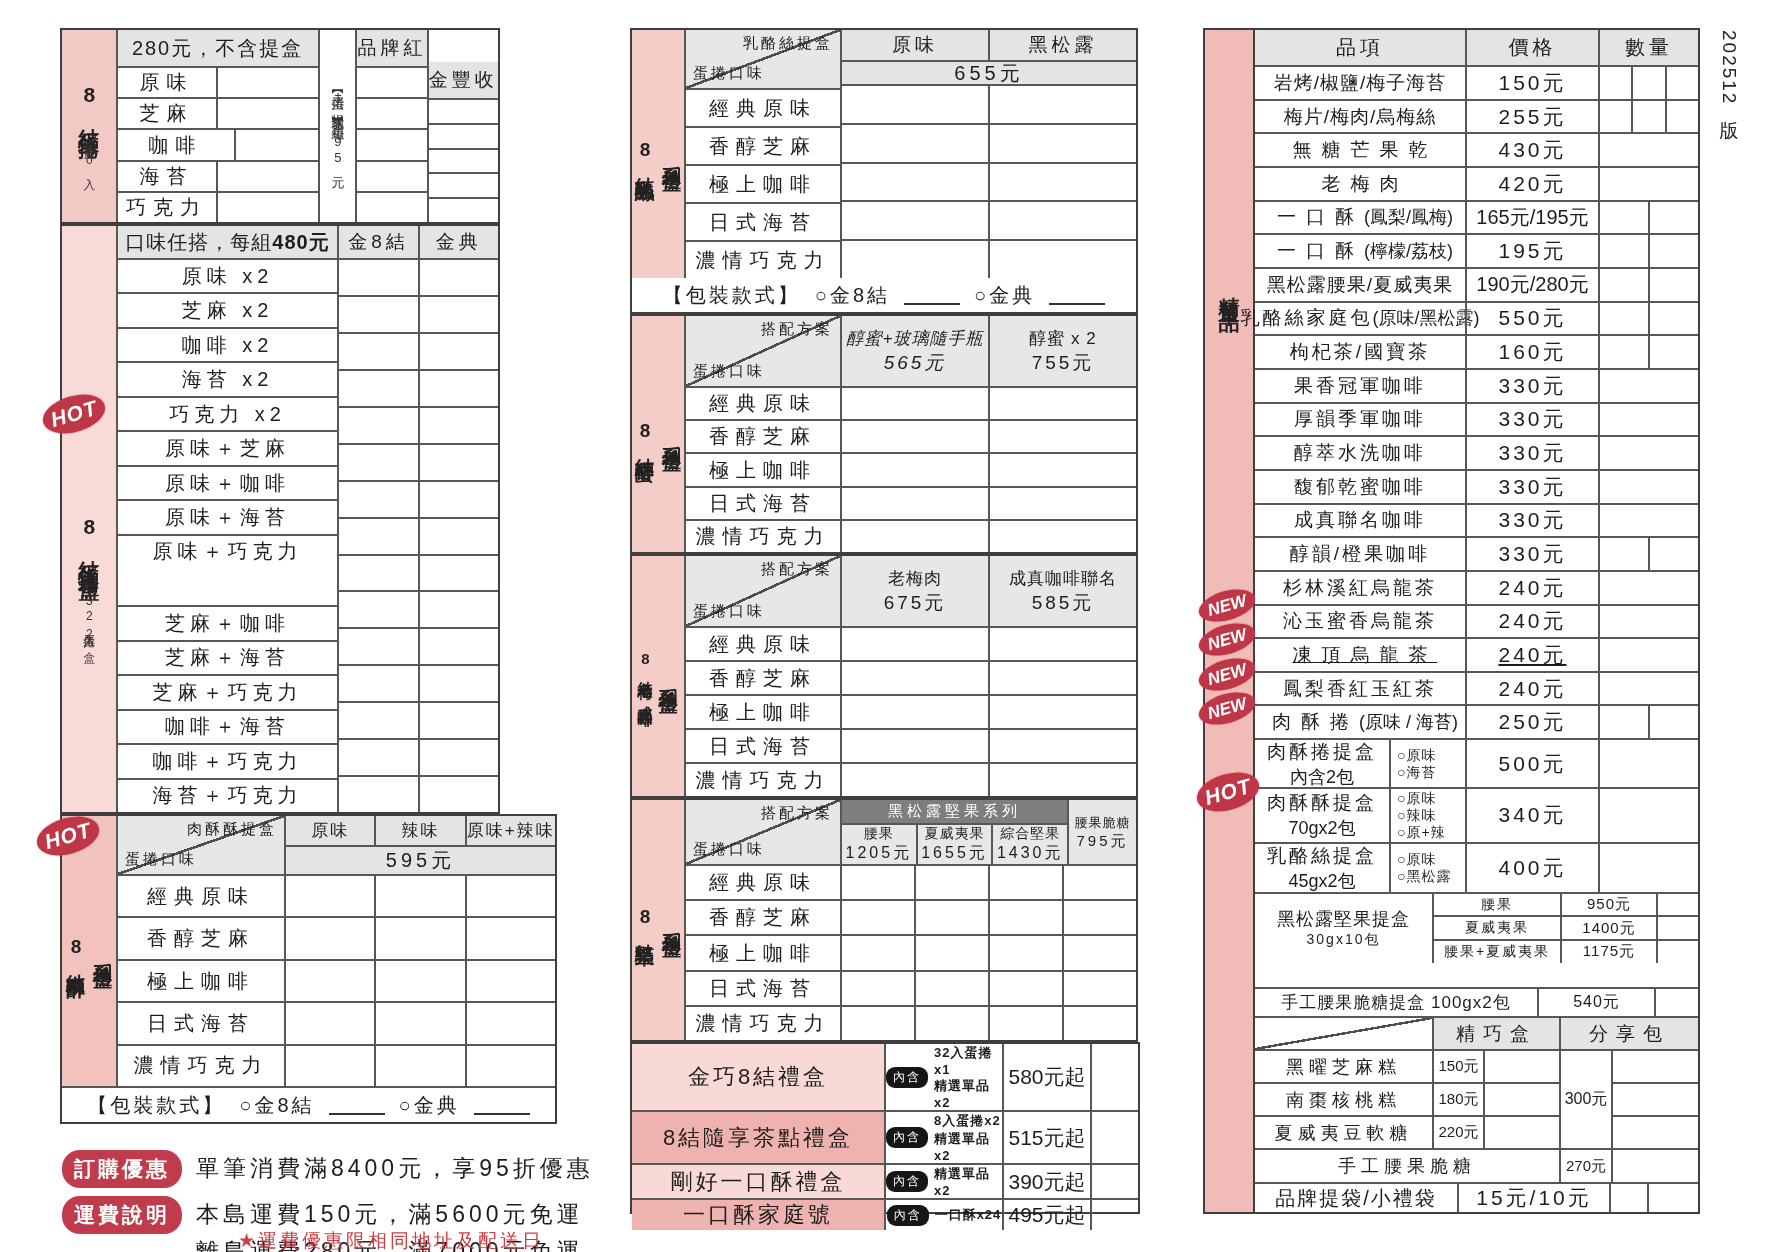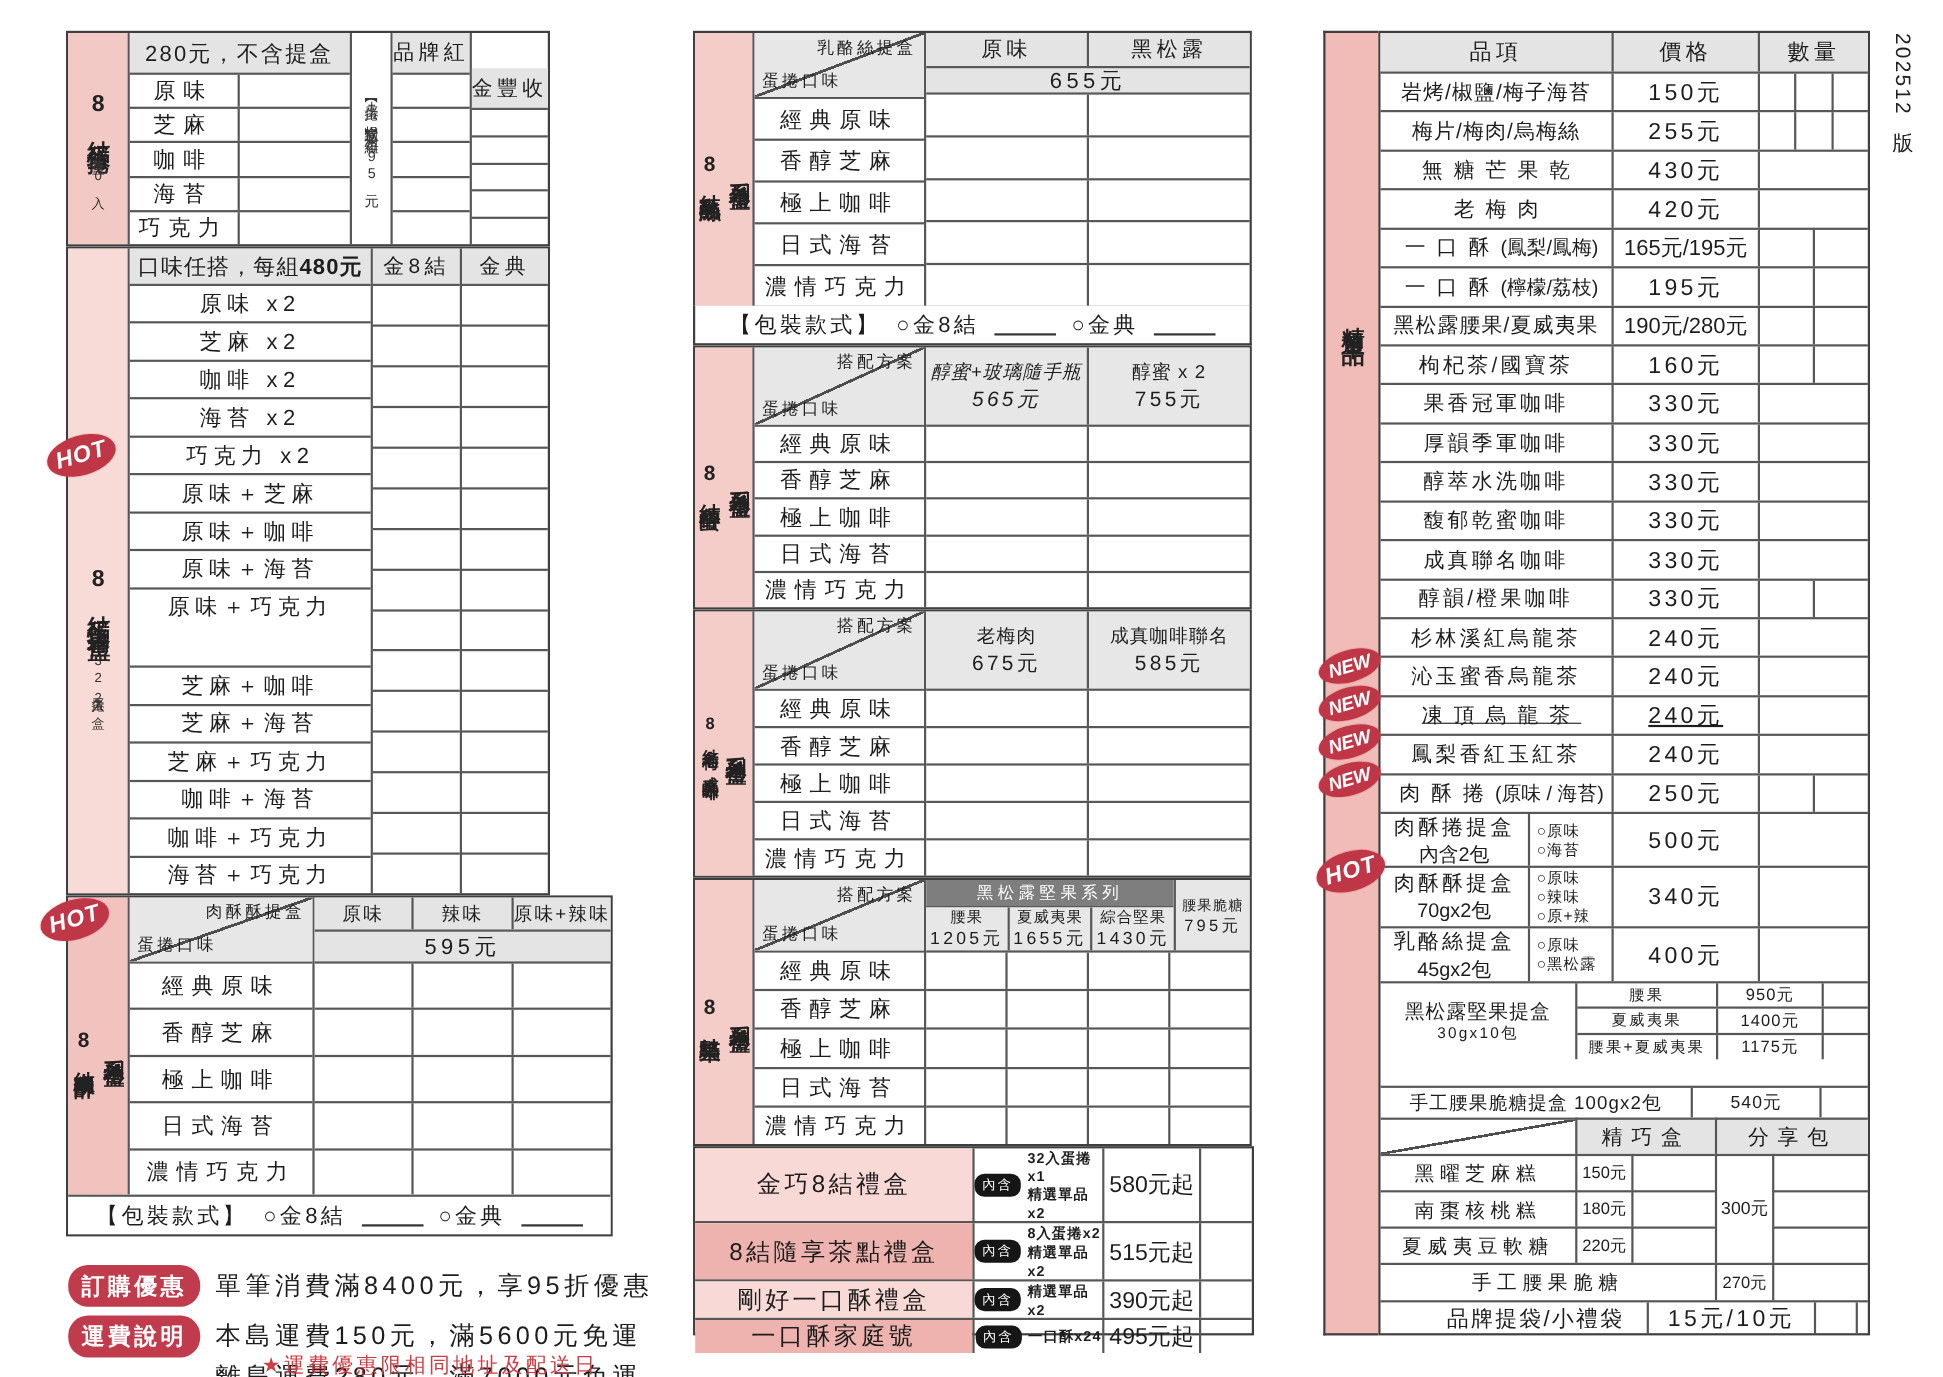--- a/index.html
+++ b/index.html
@@ -83,21 +83,21 @@
         <div class="cell hd" style="height: 36px; font-size: 20px; letter-spacing: 2px;">280元，不含提盒</div>
         <div class="row" style="flex: 1 1 0%;">
           <div class="cell lbl" style="width: 98px;">原味</div>
           <div class="cell bl" style="flex: 1 1 0%;"></div>
         </div>
         <div class="row" style="flex: 1 1 0%;">
           <div class="cell lbl" style="width: 98px;">芝麻</div>
           <div class="cell bl" style="flex: 1 1 0%;"></div>
         </div>
         <div class="row" style="flex: 1 1 0%;">
-          <div class="cell lbl" style="width: 98px;">咖啡</div>
+          <div class="cell lbl" style="width: 116px;">咖啡</div>
           <div class="cell bl" style="flex: 1 1 0%;"></div>
         </div>
         <div class="row" style="flex: 1 1 0%;">
           <div class="cell lbl" style="width: 98px;">海苔</div>
           <div class="cell bl" style="flex: 1 1 0%;"></div>
         </div>
         <div class="row" style="flex: 1 1 0%;">
           <div class="cell lbl" style="width: 98px;">巧克力</div>
           <div class="cell bl" style="flex: 1 1 0%;"></div>
         </div>
@@ -616,20 +616,31 @@
             <span>黑松露腰果/夏威夷果</span>
           </div>
           <div class="cell bl rprice" style="width: 133px; letter-spacing: 0px; font-size: 20px;">190元/280元</div>
           <div class="cell bl qwrap" style="flex: 1 1 0%; align-items: stretch;">
             <div class="qsub f"></div>
             <div class="qsub"></div>
           </div>
         </div>
         <div class="row" style="flex: 1 1 0%;">
           <div class="cell rname" style="width: 210px;">
+            <span>乳酪絲家庭包</span>
+            <span class="rsub">(原味/黑松露)</span>
+          </div>
+          <div class="cell bl rprice" style="width: 133px;">550元</div>
+          <div class="cell bl qwrap" style="flex: 1 1 0%; align-items: stretch;">
+            <div class="qsub f"></div>
+            <div class="qsub"></div>
+          </div>
+        </div>
+        <div class="row" style="flex: 1 1 0%;">
+          <div class="cell rname" style="width: 210px;">
             <span>枸杞茶/國寶茶</span>
           </div>
           <div class="cell bl rprice" style="width: 133px;">160元</div>
           <div class="cell bl qwrap" style="flex: 1 1 0%; align-items: stretch;">
             <div class="qsub f"></div>
             <div class="qsub"></div>
           </div>
         </div>
         <div class="row" style="flex: 1 1 0%;">
           <div class="cell rname" style="width: 210px;">
@@ -814,21 +825,21 @@
         <div class="bgc nl" style="font-size: 18px; letter-spacing: 5px; grid-area: 4 / 1;">夏威夷豆軟糖</div>
         <div class="bgc" style="font-size: 15px; grid-area: 4 / 2;">220元</div>
         <div class="bgc" style="grid-area: 4 / 3;"></div>
         <div class="bgc" style="grid-area: 4 / 5;"></div>
         <div class="bgc" style="font-size: 16px; grid-area: 2 / 4 / span 3;">300元</div>
         <div class="bgc nl" style="font-size: 18px; letter-spacing: 5px; grid-area: 5 / 1 / auto / span 3;">手工腰果脆糖</div>
         <div class="bgc" style="font-size: 15px; grid-area: 5 / 4;">270元</div>
         <div class="bgc" style="grid-area: 5 / 5;"></div>
       </div>
       <div class="row" style="flex: 1 1 0%;">
-        <div class="cell" style="width: 202px; font-size: 20px; letter-spacing: 2px; margin-left: 40px;">品牌提袋/小禮袋</div>
+        <div class="cell" style="width: 202px; font-size: 20px; letter-spacing: 2px;">品牌提袋/小禮袋</div>
         <div class="cell bl rprice" style="width: 152px;">15元/10元</div>
         <div class="cell bl" style="width: 38px;"></div>
         <div class="cell bl" style="flex: 1 1 0%;"></div>
       </div>
     </section>
 
   <div class="abs version" style="left:1716px;top:30px;">202512版</div>
 
   <div class="oval hotb" style="left:42px;top:396px;">HOT</div>
   <div class="oval hotb" style="left:36px;top:818px;">HOT</div>

